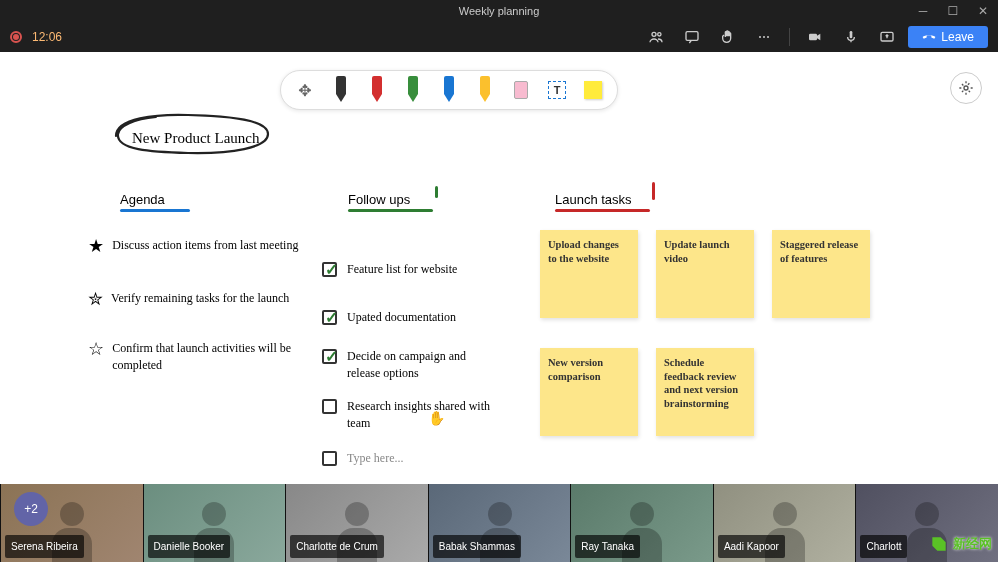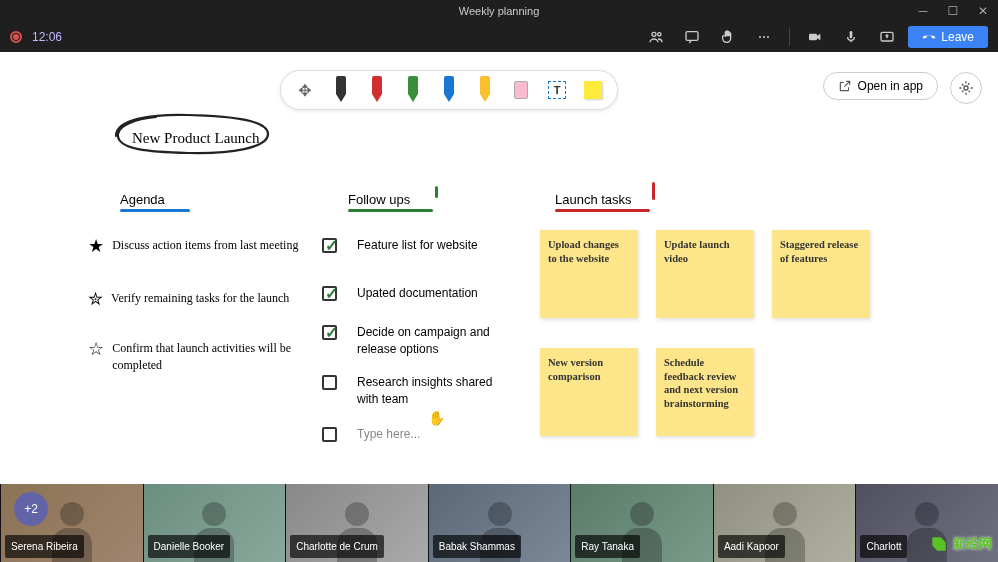--- a/index.html
+++ b/index.html
@@ -56,21 +56,21 @@
   position: relative;
 }
 .rec-dot::after {
   content: '';
   position: absolute;
   width: 6px; height: 6px;
   background: #d9534f;
   border-radius: 50%;
   top: 1px; left: 1px;
 }
-.rec-time { color: #c4b5fd; font-size: 12px; }
+.rec-time { color: #fdba74; font-size: 12px; }
 .bar-spacer { flex: 1; }
 .bar-icon {
   width: 30px; height: 26px;
   display: flex;
   align-items: center;
   justify-content: center;
   color: #ccc;
   border-radius: 3px;
 }
 .bar-icon svg { width: 16px; height: 16px; }
@@ -198,25 +198,26 @@
   font-family: "Comic Sans MS", "Segoe Script", cursive;
   font-size: 12px;
   line-height: 1.4;
 }
 .star-icon { font-size: 18px; line-height: 1; }
 
 .followup-item {
   position: absolute;
   display: flex;
   align-items: flex-start;
-  gap: 20px;
+  gap: 10px;
   width: 180px;
-  font-family: Liberation Sans, sans-serif;
+  font-family: Liberation Serif, serif;
   font-size: 12px;
   line-height: 1.4;
+  margin-top: 24px;
 }
 .checkbox {
   width: 15px; height: 15px;
   border: 2px solid #333;
   border-radius: 2px;
   flex-shrink: 0;
   position: relative;
   margin-top: 1px;
 }
 .checkbox.checked::after {
@@ -437,26 +438,20 @@
         <div class="eraser"></div>
       </div>
     <div class="wb-tool">
         <div class="text-tool">T</div>
       </div>
     <div class="wb-tool">
         <div class="sticky-tool"></div>
       </div>
   </div>
 
-  <button class="open-app-btn">
-    <svg width="14" height="14" viewBox="0 0 24 24" fill="none" stroke="#555" stroke-width="2">
-        <path d="M14 4h6v6M20 4l-9 9M18 14v5a1 1 0 01-1 1H5a1 1 0 01-1-1V7a1 1 0 011-1h5"></path>
-      </svg>
-    <span>Open in app</span>
-  </button>
   <button class="settings-btn">
     <svg width="16" height="16" viewBox="0 0 24 24" fill="none" stroke="#555" stroke-width="2">
         <circle cx="12" cy="12" r="3"></circle>
         <path d="M12 2v3m0 14v3m10-10h-3M5 12H2m15.07-7.07l-2.12 2.12M8.05 15.95l-2.12 2.12m0-12.02l2.12 2.12m7.9 7.9l2.12 2.12"></path>
       </svg>
   </button>
 
   <svg class="wb-title-ellipse" viewBox="0 0 185 48">
     <path d="M 20 26 C 20 8, 60 4, 92 5 C 135 6, 172 10, 172 24 C 172 38, 135 44, 92 43 C 55 42, 20 40, 22 24 C 23 16, 38 9, 60 7" fill="none" stroke="#222" stroke-width="2.2" stroke-linecap="round"></path>
   </svg>

